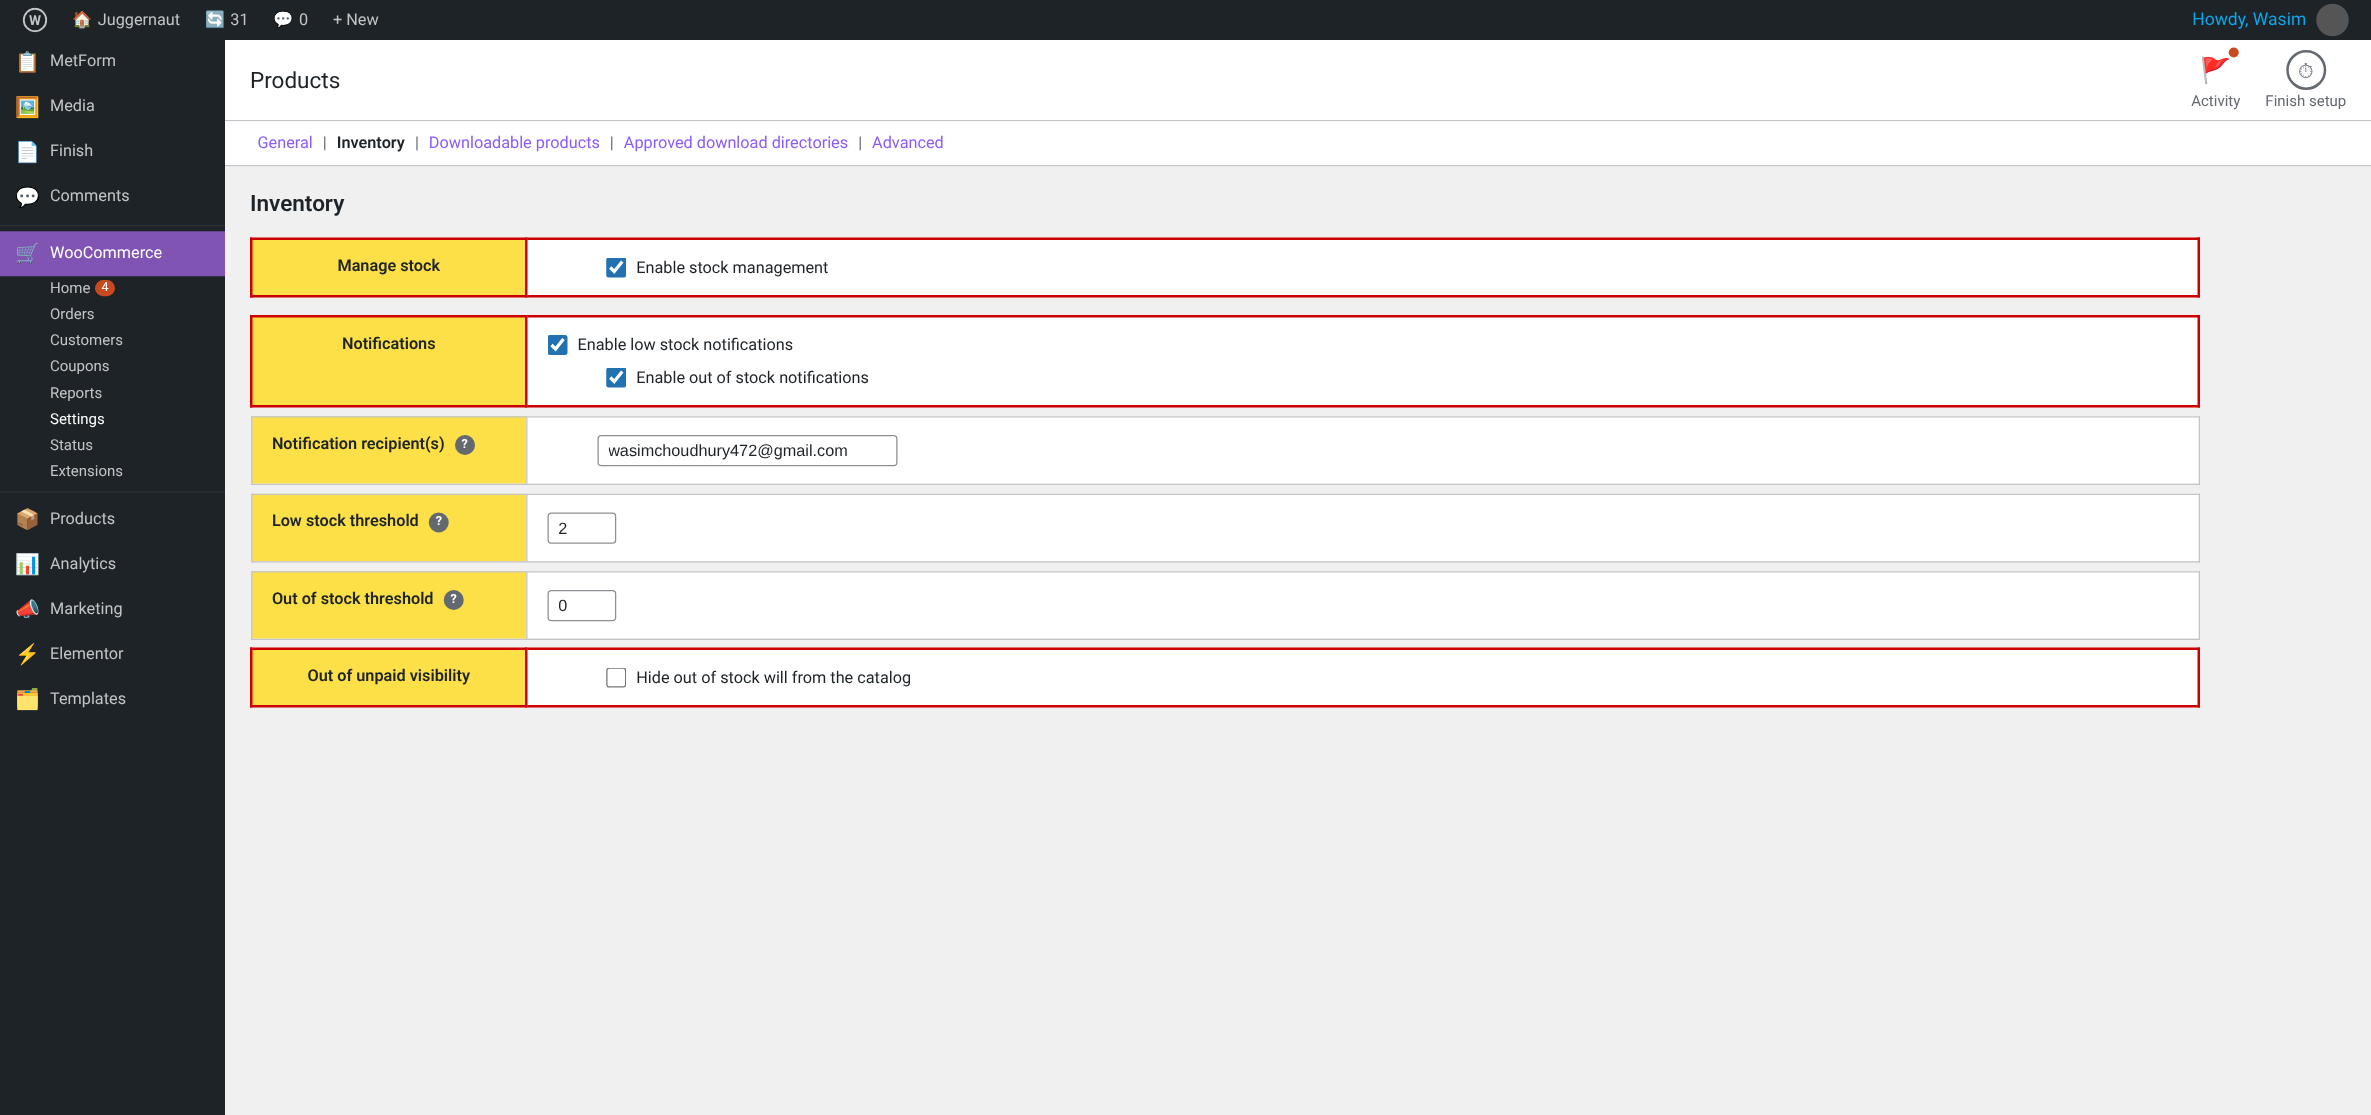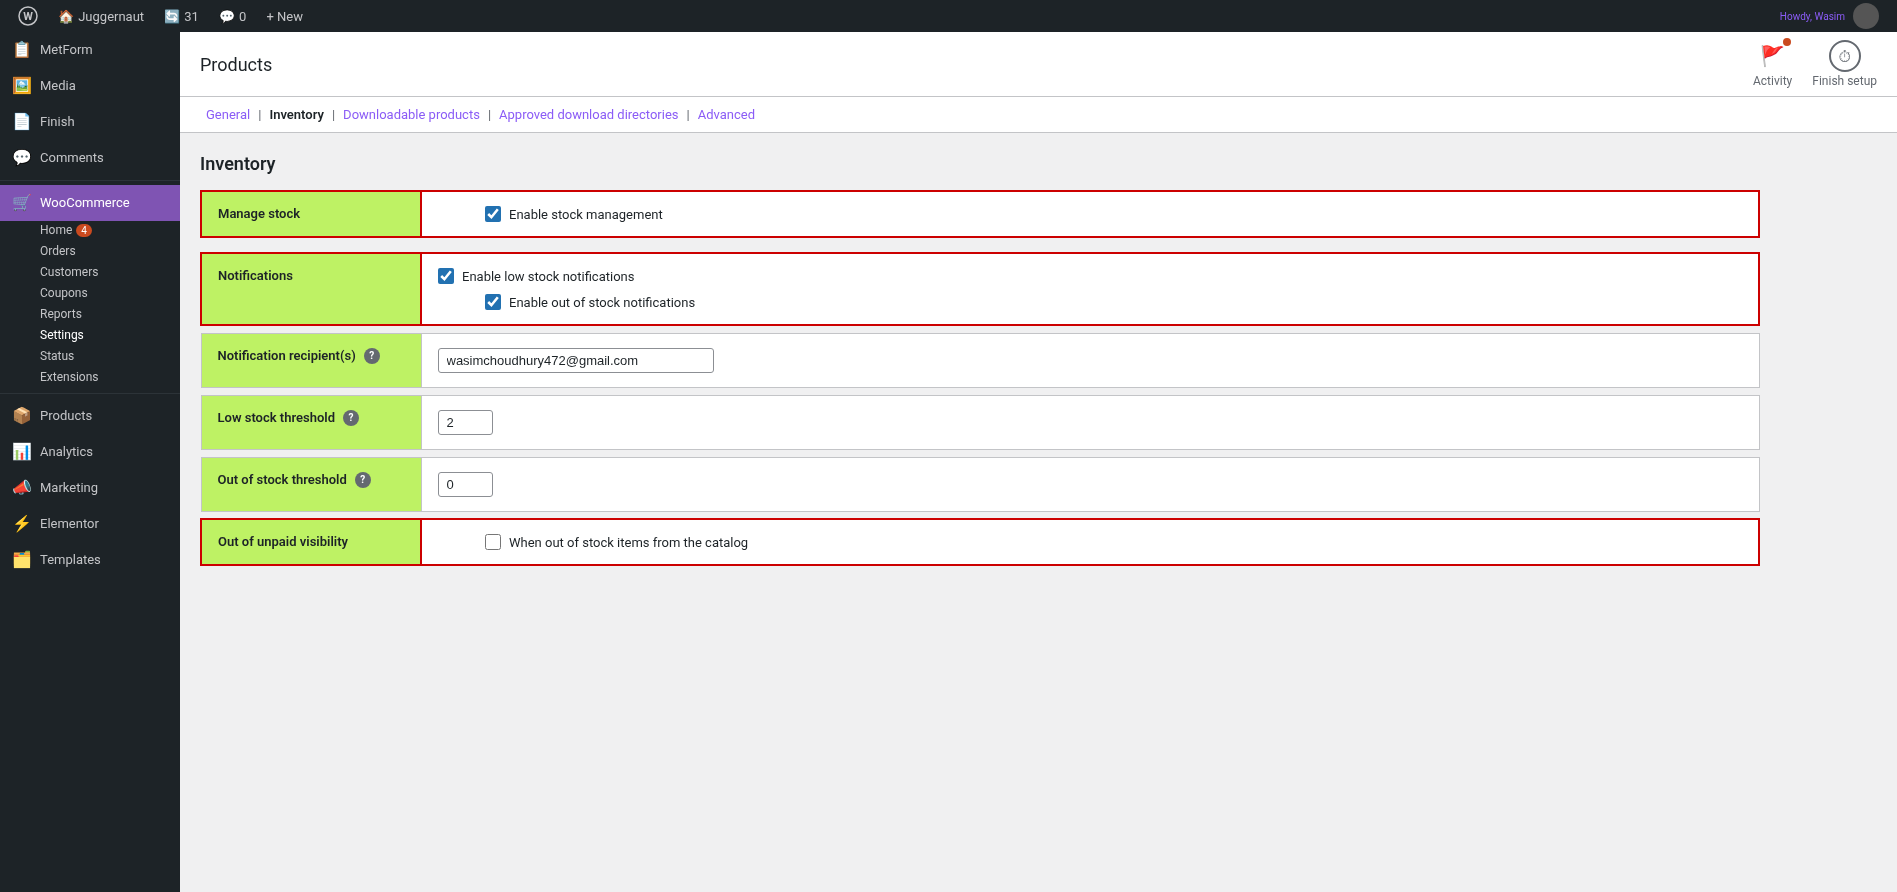--- a/index.html
+++ b/index.html
@@ -35,22 +35,22 @@
       white-space: nowrap;
     }
     .adminbar-item .wp-logo {
       width: 20px; height: 20px;
       fill: #c3c4c7;
     }
     .adminbar-right {
       margin-left: auto;
       display: flex;
       align-items: center;
-      color: #8b5cf6;
-      font-size: 10px;
+      color: #0ea5e9;
+      font-size: 14px;
       padding: 0 10px;
     }
 
     
     #wpcontent {
       display: flex;
       margin-top: 32px;
       min-height: calc(100vh - 32px);
     }
 
@@ -209,22 +209,23 @@
     .settings-row td {
       padding: 14px 16px;
       vertical-align: top;
       border: 1px solid #c3c4c7;
     }
     .settings-row .label-cell {
       width: 220px;
       font-weight: 600;
       color: #1d2327;
       font-size: 13px;
-      background: #bef264;
+      background: #fde047;
       white-space: nowrap;
+      text-align: center;
     }
     .settings-row .value-cell {
       color: #1d2327;
       font-size: 13px;
     }
 
     
     .highlight-box {
       border: 2px solid #cc0000 !important;
     }
@@ -465,21 +466,21 @@
             </tr>
 
           <tr class="settings-row">
             <td class="label-cell">
               <span class="label-with-help">
                 Notification recipient(s)
                 <span class="help-icon">?</span>
               </span>
             </td>
             <td class="value-cell">
-              <input type="text" class="text-input" value="wasimchoudhury472@gmail.com" style="width: 276px;">
+              <input type="text" class="text-input" value="wasimchoudhury472@gmail.com" style="width: 240px; margin-left: 40px;">
             </td>
           </tr>
 
           <tr style="height:8px; background:#f0f0f1;">
               <td colspan="2" style="border:none; padding:0;"></td>
             </tr>
 
           <tr class="settings-row">
             <td class="label-cell">
               <span class="label-with-help">
@@ -510,21 +511,21 @@
 
           <tr style="height:8px; background:#f0f0f1;">
               <td colspan="2" style="border:none; padding:0;"></td>
             </tr>
 
           <tr class="settings-row">
             <td class="label-cell highlight-box">Out of unpaid visibility</td>
             <td class="value-cell highlight-box">
               <label class="checkbox-label">
                 <input type="checkbox" style="">
-                <span>When out of stock items from the catalog</span>
+                <span>Hide out of stock will from the catalog</span>
               </label>
             </td>
           </tr>
 
         </tbody>
       </table>
 
     </div>
   </div>
 </div>

